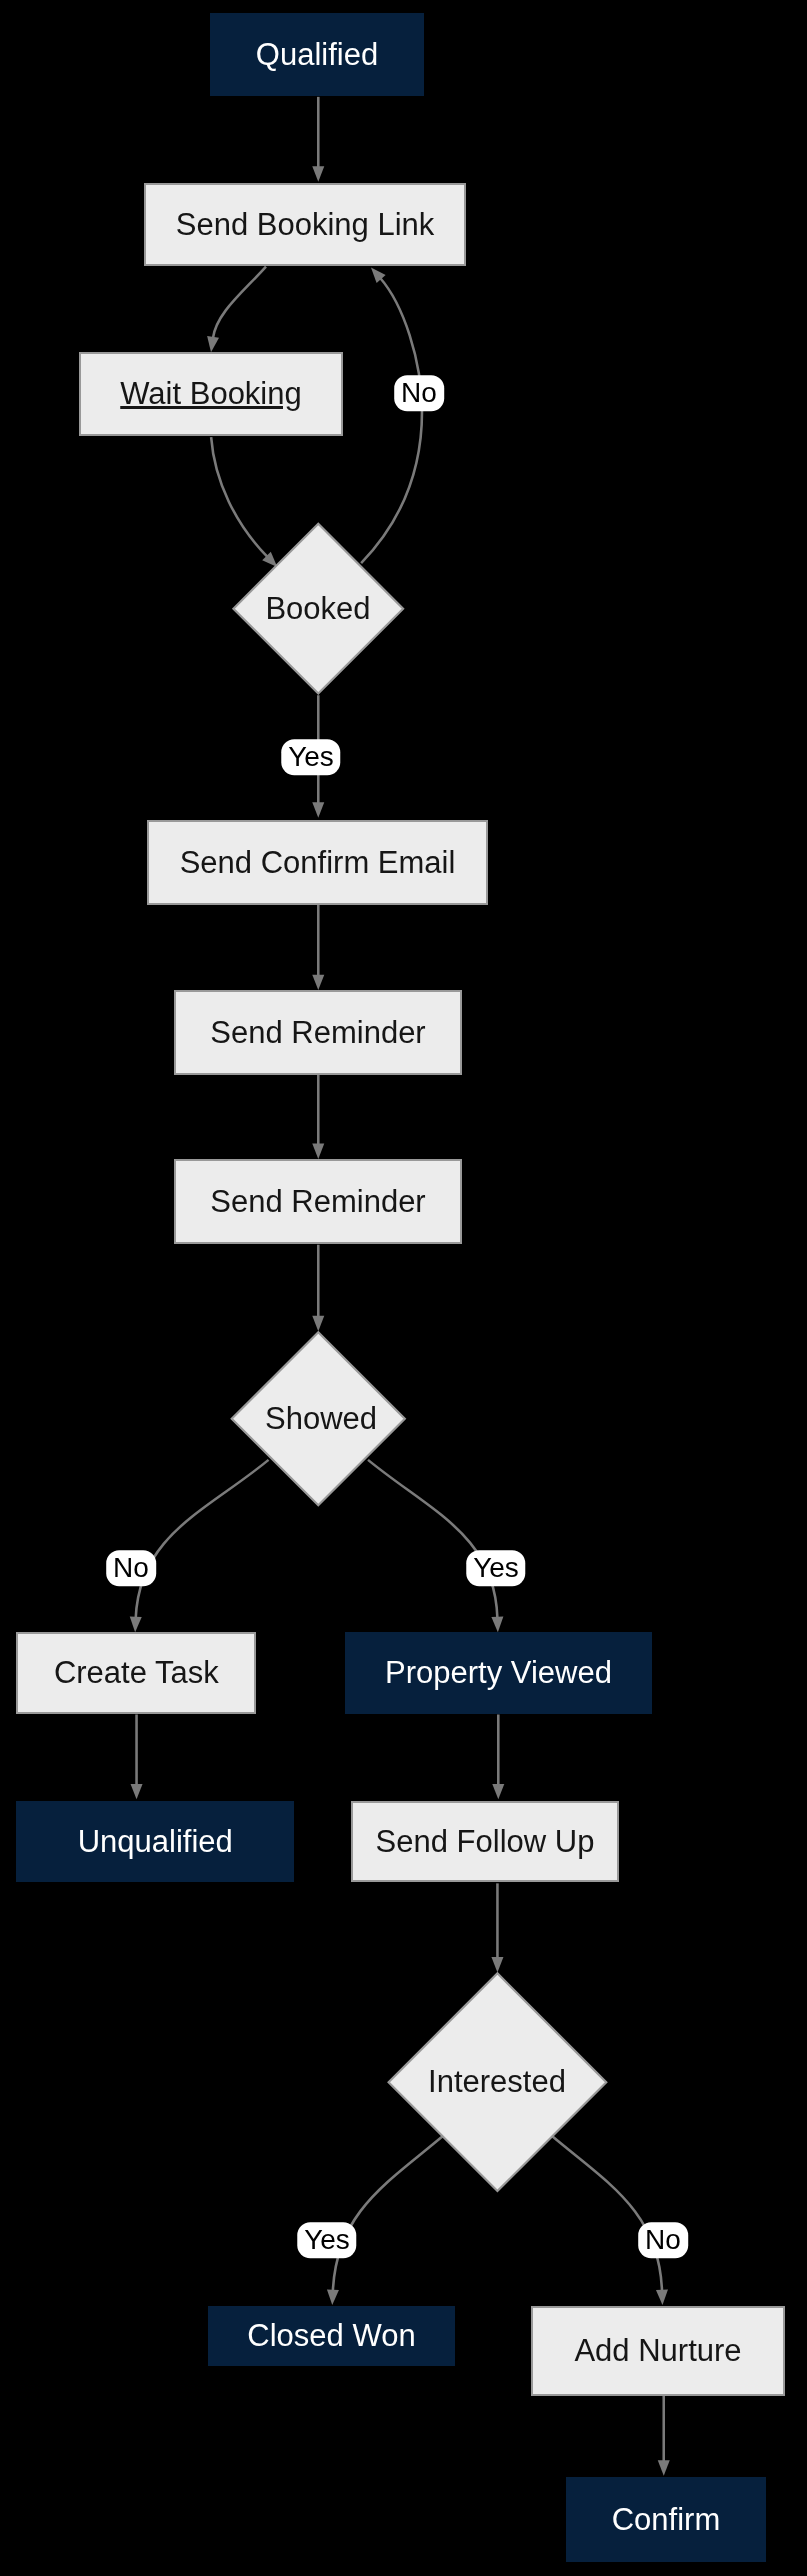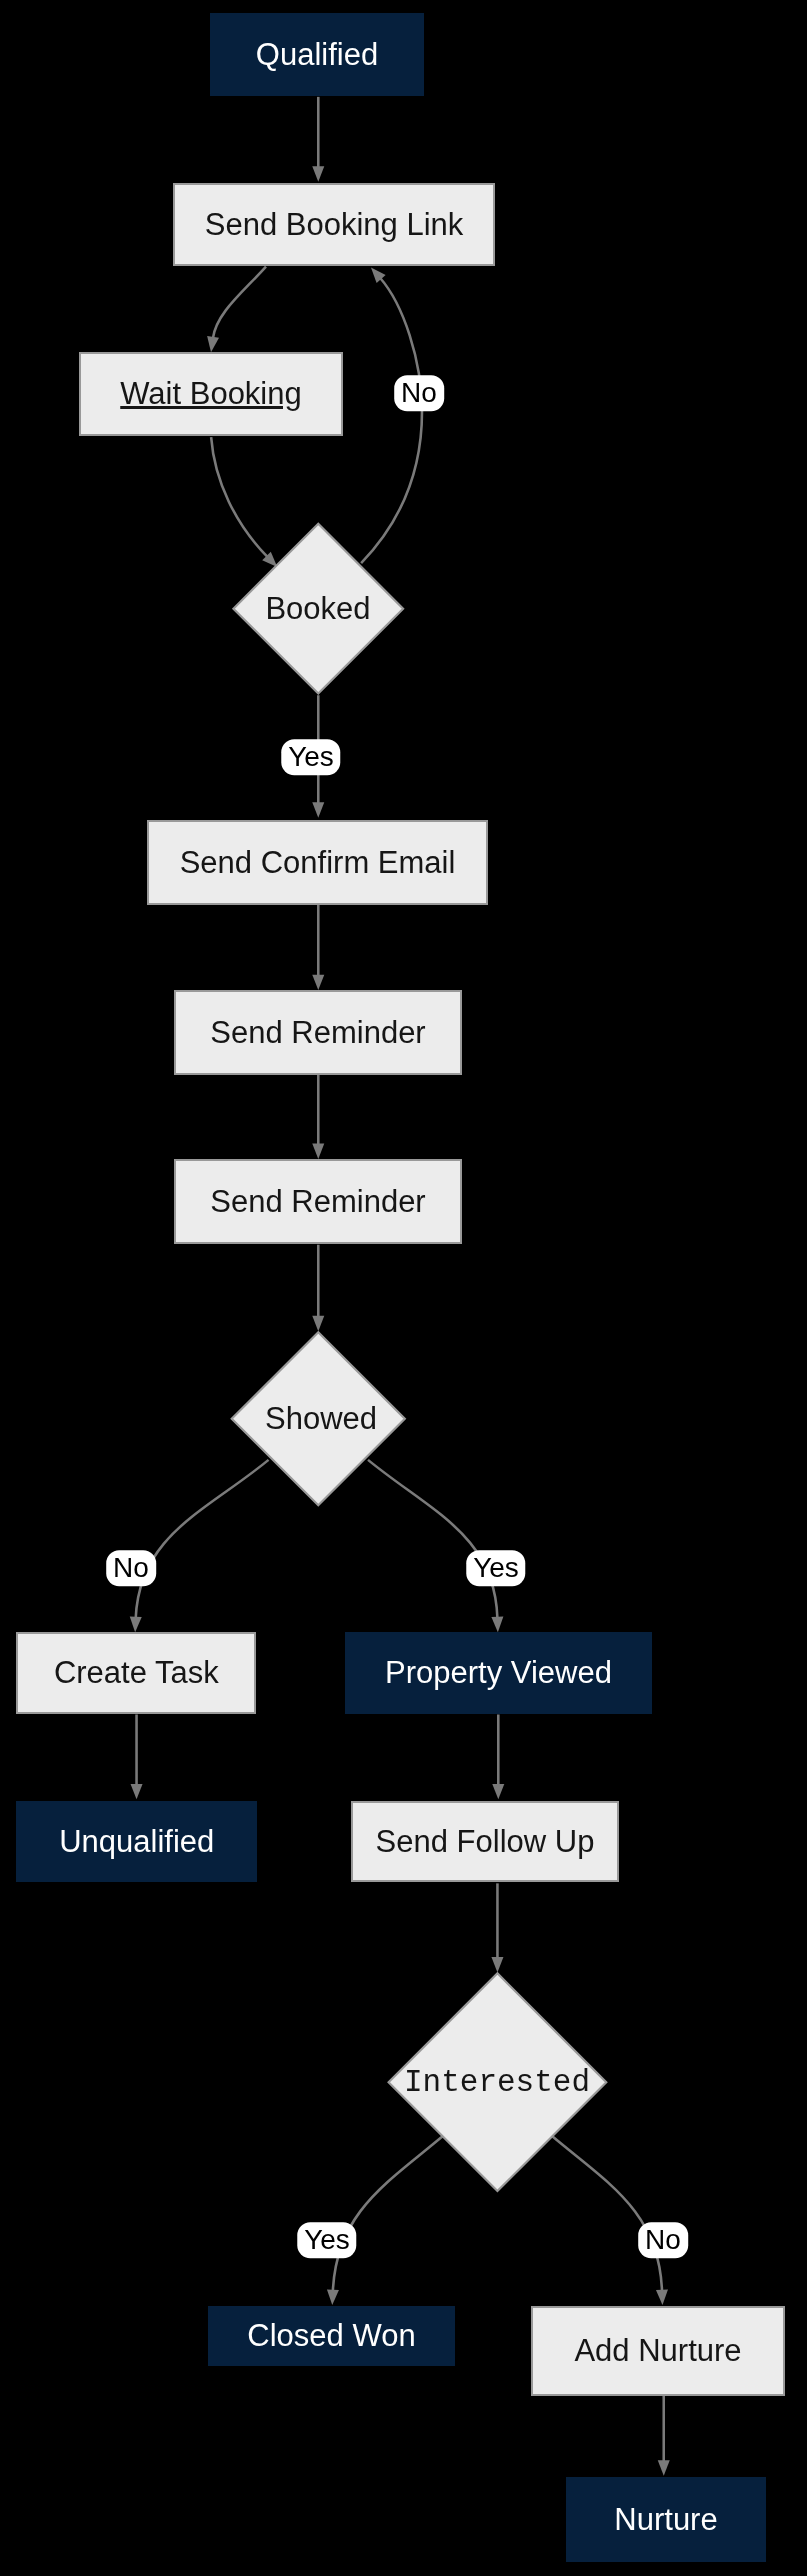--- a/index.html
+++ b/index.html
@@ -86,49 +86,49 @@
     <path class="edge" marker-end="url(#arrow)" d="M 644 2492 C 708 2546, 769 2580, 772 2673"></path>
     <path class="edge" marker-end="url(#arrow)" d="M 774 2787 L 774 2872"></path>
 
     <polygon class="decision-shape" points="371,611 470,710 371,809 272,710"></polygon>
     <polygon class="decision-shape" points="371,1554 472,1655 371,1756 270,1655"></polygon>
     <polygon class="decision-shape" points="580,2302 707,2429 580,2556 453,2429"></polygon>
   </svg>
 
   <div class="node stage" style="left:210px; top:13px; width:214px; height:83px;">Qualified</div>
 
-  <div class="node action" style="left:173px; top:183px; width:322px; height:83px;">Send Booking Link</div>
+  <div class="node action" style="left:144px; top:183px; width:322px; height:83px;">Send Booking Link</div>
 
   <div class="node action" style="left:79px; top:352px; width:264px; height:84px;text-decoration:underline;">Wait Booking</div>
 
   <div class="diamond-label" style="left:318px; top:609px;">Booked</div>
 
   <div class="node action" style="left:147px; top:820px; width:341px; height:85px;">Send Confirm Email</div>
 
   <div class="node action" style="left:174px; top:990px; width:288px; height:85px;">Send Reminder</div>
 
   <div class="node action" style="left:174px; top:1159px; width:288px; height:85px;">Send Reminder</div>
 
   <div class="diamond-label" style="left:321px; top:1419px;">Showed</div>
 
   <div class="node action" style="left:16.3px; top:1632px; width:240px; height:82px;">Create Task</div>
 
   <div class="node stage" style="left:345px; top:1632px; width:307px; height:82px;">Property Viewed</div>
 
-  <div class="node stage" style="left:16.3px; top:1801px; width:241px; height:81px;">Unqualified</div>
+  <div class="node stage" style="left:16.3px; top:1801px; width:278px; height:81px;">Unqualified</div>
 
   <div class="node action" style="left:351px; top:1801px; width:268px; height:81px;">Send Follow Up</div>
 
-  <div class="diamond-label" style="left:497px; top:2082px;font-family:Liberation Mono, monospace;">Interested</div>
+  <div class="diamond-label" style="left:497px; top:2082px;">Interested</div>
 
   <div class="node stage" style="left:208px; top:2306px; width:247px; height:60px;">Closed Won</div>
 
   <div class="node action" style="left:531px; top:2306px; width:254px; height:90px;text-align:right;">Add Nurture</div>
 
-  <div class="node stage" style="left:566px; top:2477px; width:200px; height:85px;">Nurture</div>
+  <div class="node stage" style="left:566px; top:2477px; width:200px; height:85px;">Confirm</div>
 
   <div class="edge-label" style="left:419px; top:393px;">No</div>
   <div class="edge-label" style="left:311px; top:757px;">Yes</div>
   <div class="edge-label" style="left:131px; top:1568px;">No</div>
   <div class="edge-label" style="left:496px; top:1568px;">Yes</div>
   <div class="edge-label" style="left:327px; top:2240px;">Yes</div>
   <div class="edge-label" style="left:663px; top:2240px;">No</div>
 
 </div>
 

